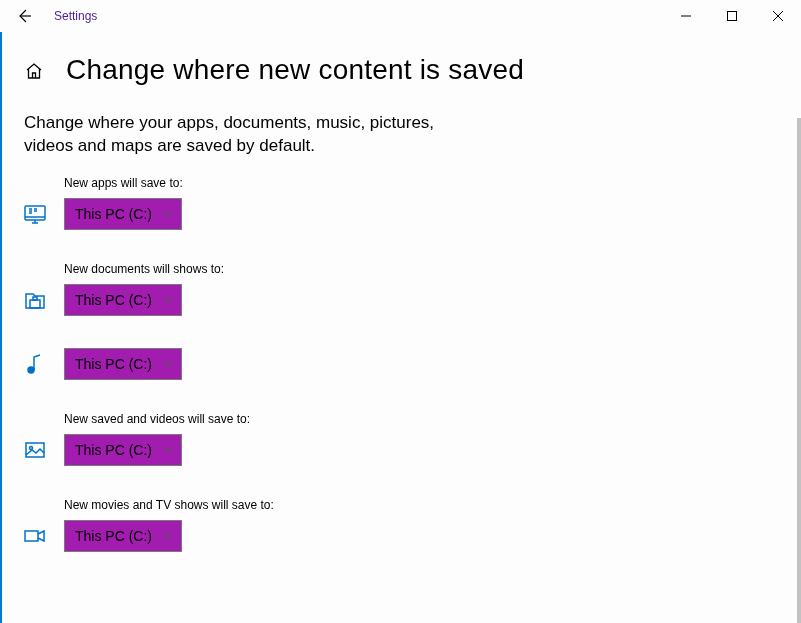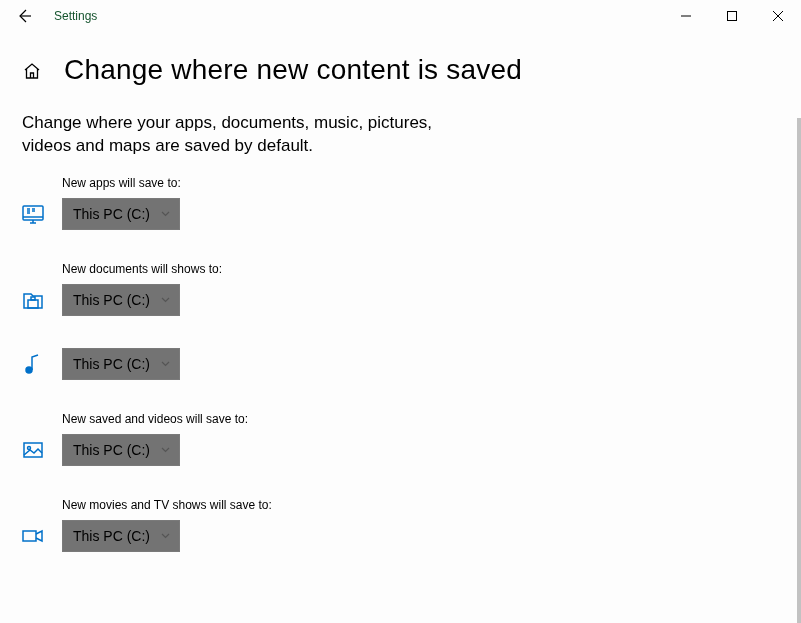--- a/index.html
+++ b/index.html
@@ -18,35 +18,34 @@
     padding-left: 8px;
   }
   .back-btn {
     width: 32px; height: 32px;
     display: flex; align-items: center; justify-content: center;
     cursor: pointer;
   }
   .title-text {
     font-size: 12px;
     margin-left: 14px;
-    color: #14532d;
+    color: #4c1d95;
   }
   .win-controls {
     margin-left: auto;
     display: flex;
   }
   .win-btn {
     width: 46px; height: 32px;
     display: flex; align-items: center; justify-content: center;
     cursor: pointer;
   }
   .content {
     display: flex;
     height: calc(100% - 32px);
-    flex-direction: column;
   }
   .left-edge {
     width: 2px;
     background: #0078d4;
   }
   .main {
     flex: 1;
     padding: 22px 22px 0 22px;
     position: relative;
   }
@@ -86,21 +85,21 @@
     align-items: center;
   }
   .setting-icon {
     width: 22px; height: 22px;
     margin-right: 18px;
     flex-shrink: 0;
     color: #0070c9;
   }
   .dropdown {
     border: 1px solid #7a7a7a;
-    background: #737373;
+    background: #a21caf;
     height: 32px;
     min-width: 113px;
     display: flex;
     align-items: center;
     padding: 0 8px 0 10px;
     font-size: 14px;
     cursor: pointer;
     gap: 10px;
   }
   .chevron {

